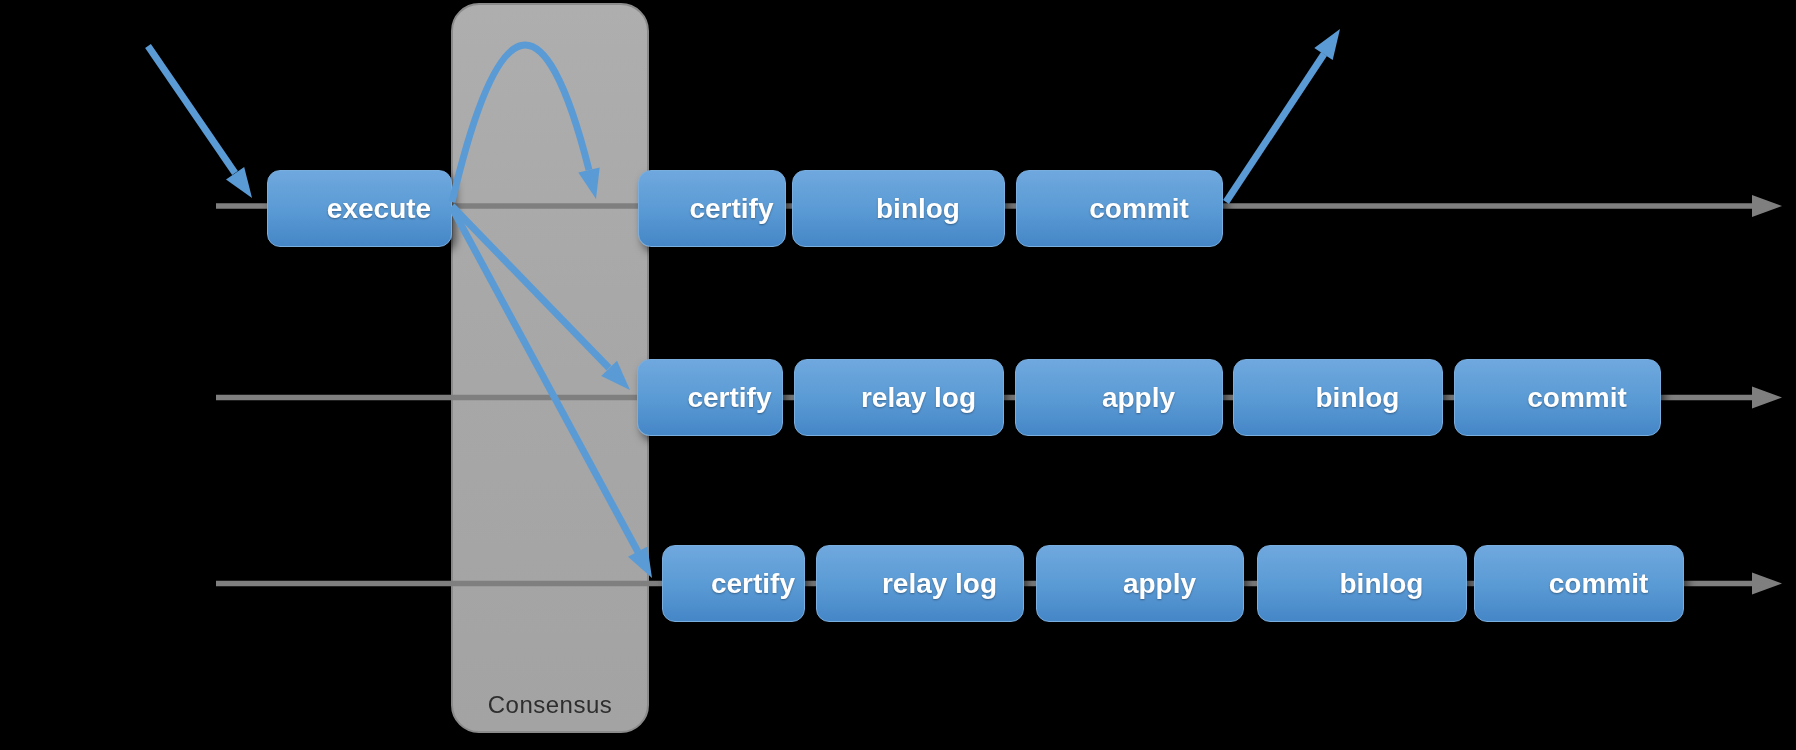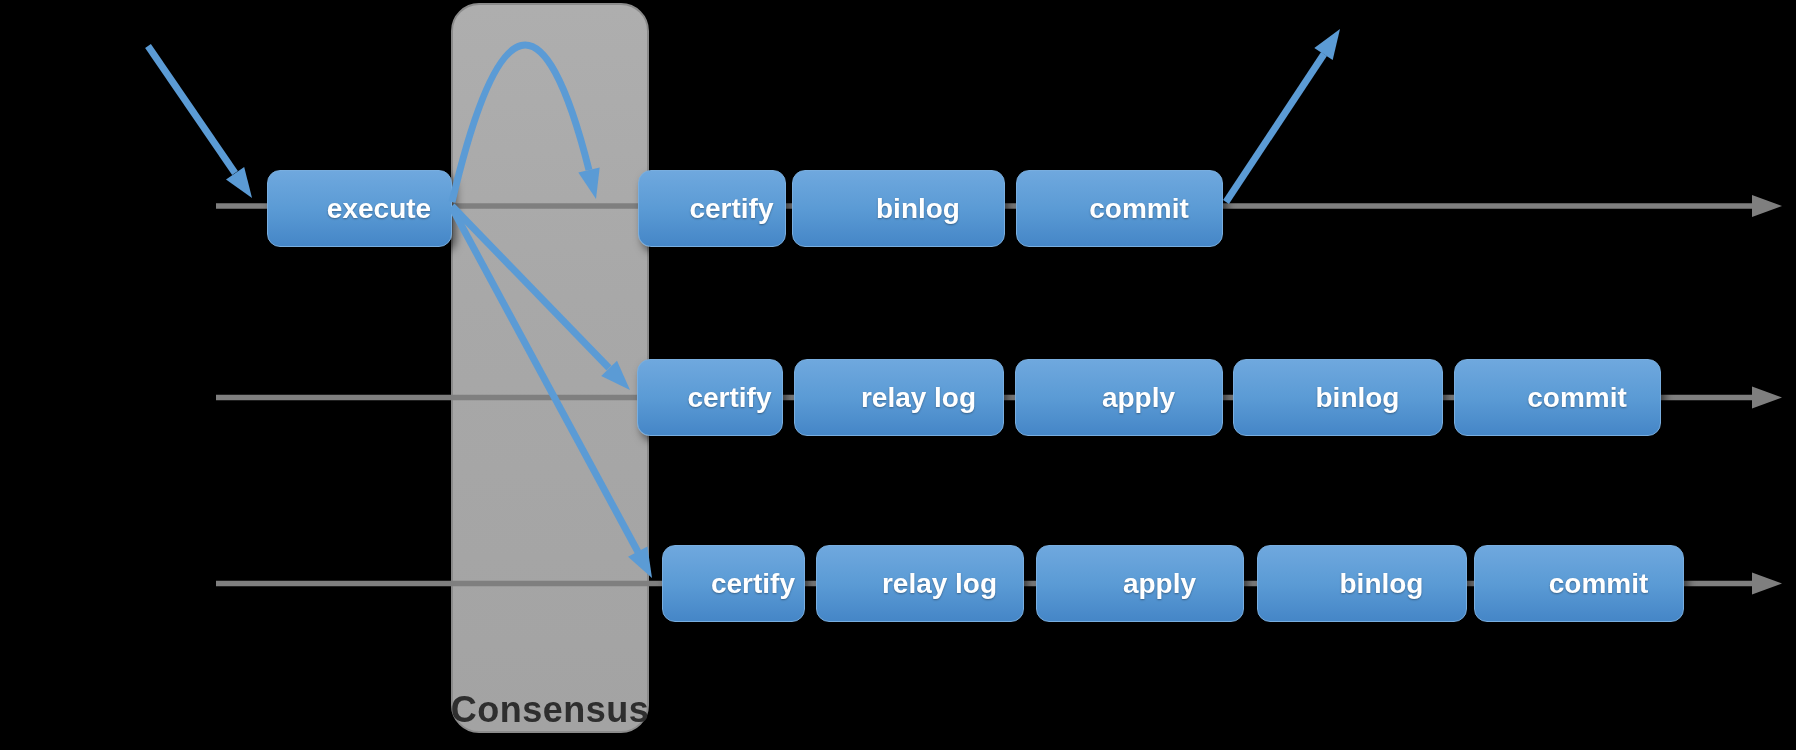--- a/index.html
+++ b/index.html
@@ -15,24 +15,24 @@
     position:absolute;
     left:451px;top:3px;width:198px;height:730px;
     background:linear-gradient(180deg,#aeaeae 0%,#a8a8a8 40%,#a3a3a3 100%);
     border:2px solid #8b8b8b;
     border-radius:28px;
     box-sizing:border-box;
     box-shadow:5px 5px 12px rgba(0,0,0,.55);
     display:flex;align-items:flex-end;justify-content:center;
   }
   .consensus-label{
-    font-size:36px;
+    margin-bottom:12px;
+    font-size:24px;
     letter-spacing:.5px;
     color:#2e2e2e;
-    font-weight:bold;
   }
   .node{
     position:absolute;
     display:flex;align-items:center;justify-content:center;
     color:#fff;
     font-size:28px;
     font-weight:bold;
     text-shadow:0 1px 2px rgba(0,0,0,.35);
     background:linear-gradient(180deg,#6fa8de 0%,#5b9bd5 50%,#4586c7 100%);
     border:1px solid #79aedf;

